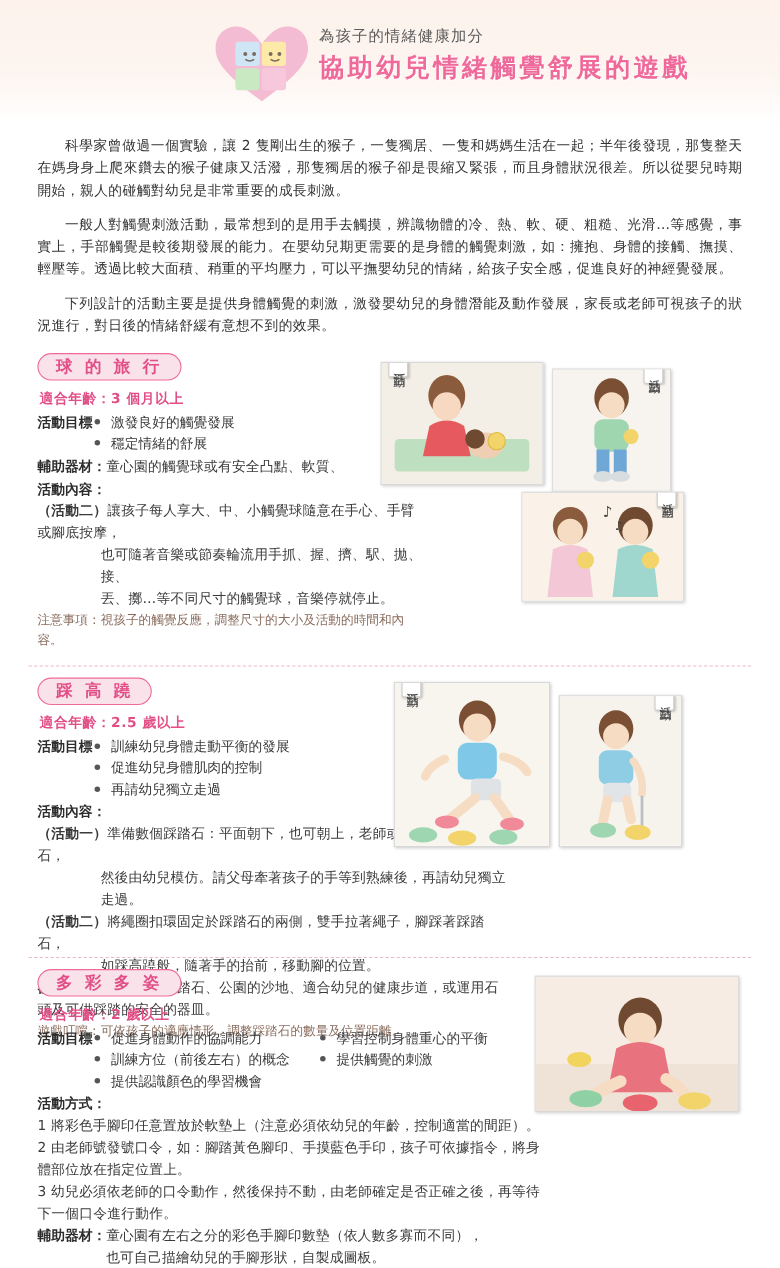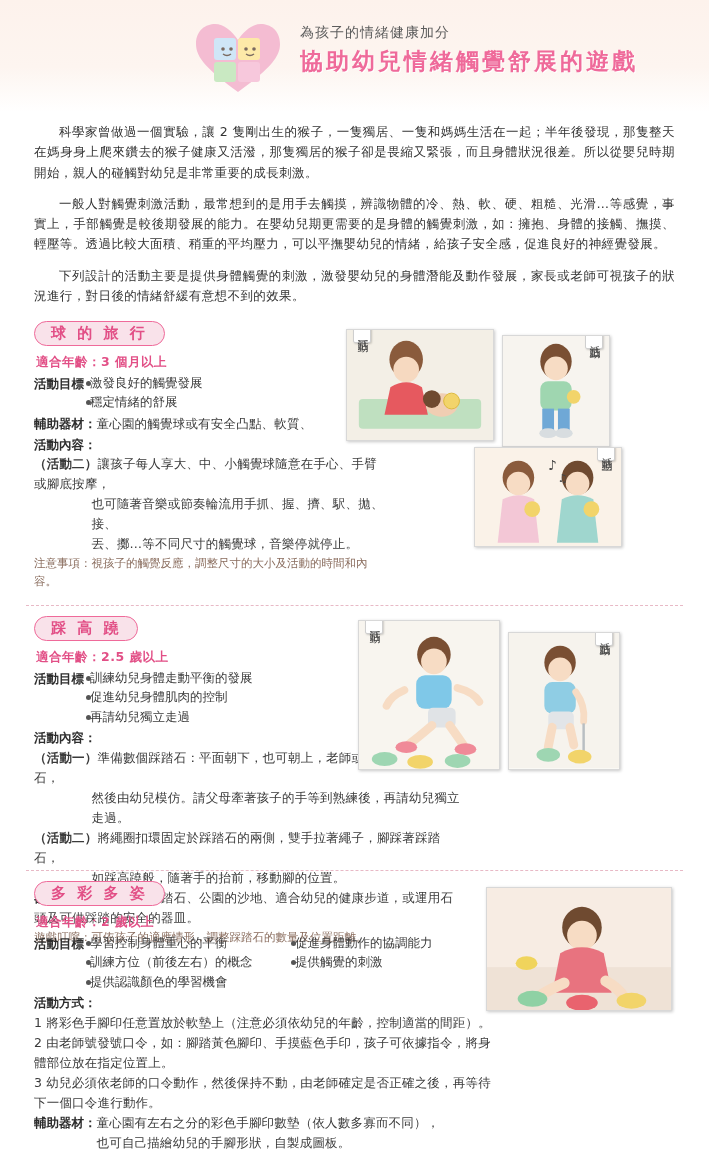--- a/index.html
+++ b/index.html
@@ -27,21 +27,21 @@
     position: absolute; left: 0; top: 0; right: 0; bottom: 0;
     background: linear-gradient(180deg,#fdf2ec 0%, #fdf5f0 60%, #ffffff 100%);
   }
   .logo {
     position: absolute;
     left: 190px; top: 18px;
     width: 96px; height: 78px;
   }
   .hdr-text {
     position: absolute;
-    left: 300px; top: 24px;
+    left: 290px; top: 24px;
   }
   .hdr-sub {
     font-size: 14px;
     color: #5c5c5c;
     letter-spacing: 1px;
     margin-bottom: 4px;
   }
   .hdr-title {
     font-size: 23px;
     font-weight: bold;
@@ -104,23 +104,22 @@
     font-size: 12.5px;
     line-height: 1.55;
   }
   .vals {
     flex: 1;
     font-size: 12.5px;
     line-height: 1.55;
   }
   .bullet {
     position: relative;
-    padding-left: 6px;
+    padding-left: 17px;
     line-height: 1.55;
-    font-family: Liberation Serif, serif;
   }
   .bullet:before {
     content: "";
     position: absolute;
     left: 2px; top: 7px;
     width: 5px; height: 5px;
     border-radius: 50%;
     background: #555;
   }
   .two-col {
@@ -398,22 +397,22 @@
 
   <div class="content-col-wide" style="width:460px;">
     <div class="sec-title">多 彩 多 姿</div>
     <div class="age-line">
       <span>適合年齡：</span><span>2 歲以上</span>
     </div>
 
     <div class="row">
       <div class="lbl">活動目標</div>
       <div class="vals two-col">
+        <div class="bullet">促進身體動作的協調能力</div>
         <div class="bullet">學習控制身體重心的平衡</div>
-        <div class="bullet">促進身體動作的協調能力</div>
         <div class="bullet">訓練方位（前後左右）的概念</div>
         <div class="bullet">提供觸覺的刺激</div>
         <div class="bullet">提供認識顏色的學習機會</div>
       </div>
     </div>
 
     <div class="lbl">活動方式：</div>
     <div class="body-line">1 將彩色手腳印任意置放於軟墊上（注意必須依幼兒的年齡，控制適當的間距）。</div>
     <div class="body-line">2 由老師號發號口令，如：腳踏黃色腳印、手摸藍色手印，孩子可依據指令，將身體部位放在指定位置上。</div>
     <div class="body-line">3 幼兒必須依老師的口令動作，然後保持不動，由老師確定是否正確之後，再等待下一個口令進行動作。</div>

